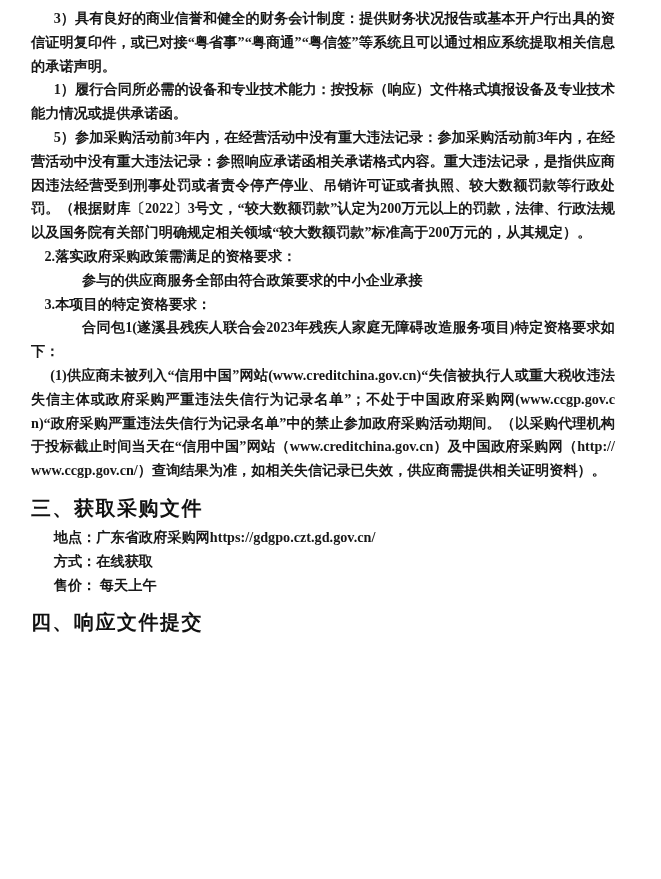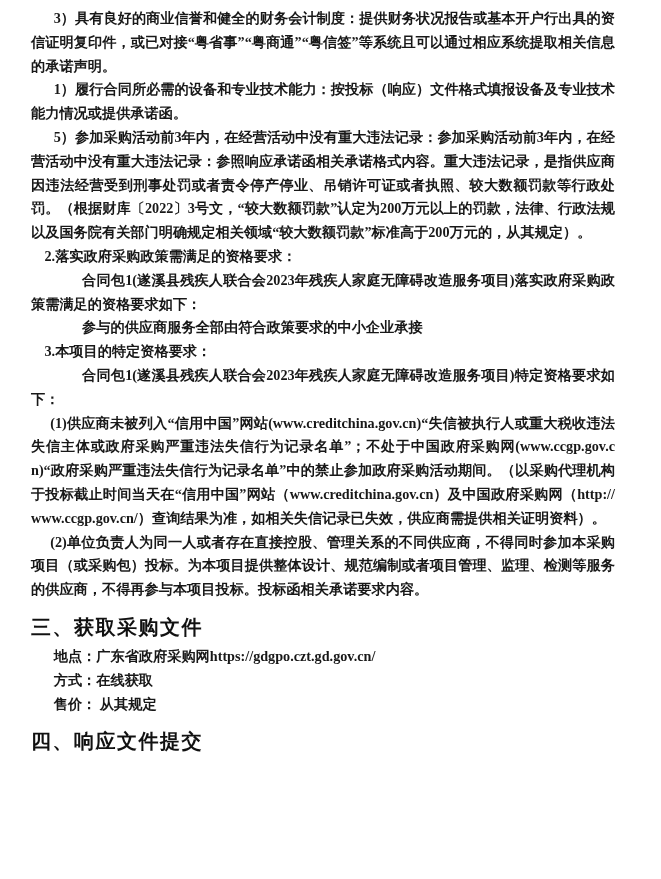--- a/index.html
+++ b/index.html
@@ -52,38 +52,36 @@
 <div class="page">
 
   <p class="para ind-std">3）具有良好的商业信誉和健全的财务会计制度：提供财务状况报告或基本开户行出具的资信证明复印件，或已对接“粤省事”“粤商通”“粤信签”等系统且可以通过相应系统提取相关信息的承诺声明。</p>
 
   <p class="para ind-std">1）履行合同所必需的设备和专业技术能力：按投标（响应）文件格式填报设备及专业技术能力情况或提供承诺函。</p>
 
   <p class="para ind-std">5）参加采购活动前3年内，在经营活动中没有重大违法记录：参加采购活动前3年内，在经营活动中没有重大违法记录：参照响应承诺函相关承诺格式内容。重大违法记录，是指供应商因违法经营受到刑事处罚或者责令停产停业、吊销许可证或者执照、较大数额罚款等行政处罚。（根据财库〔2022〕3号文，“较大数额罚款”认定为200万元以上的罚款，法律、行政法规以及国务院有关部门明确规定相关领域“较大数额罚款”标准高于200万元的，从其规定）。</p>
 
   <p class="para ind-num">2.落实政府采购政策需满足的资格要求：</p>
 
-  <p class="para ind-deep">合同包1(遂溪县残疾人联合会2023年残疾人家庭无障碍改造服务项目)落实政府采购政策需满足的资格要求如下：</p>
 
   <p class="para ind-deep">参与的供应商服务全部由符合政策要求的中小企业承接</p>
 
   <p class="para ind-num">3.本项目的特定资格要求：</p>
 
   <p class="para ind-deep">合同包1(遂溪县残疾人联合会2023年残疾人家庭无障碍改造服务项目)特定资格要求如下：</p>
 
   <p class="para ind-paren">(1)供应商未被列入“信用中国”网站(www.creditchina.gov.cn)“失信被执行人或重大税收违法失信主体或政府采购严重违法失信行为记录名单”；不处于中国政府采购网(www.ccgp.gov.cn)“政府采购严重违法失信行为记录名单”中的禁止参加政府采购活动期间。（以采购代理机构于投标截止时间当天在“信用中国”网站（www.creditchina.gov.cn）及中国政府采购网（http://www.ccgp.gov.cn/）查询结果为准，如相关失信记录已失效，供应商需提供相关证明资料）。</p>
 
-  <p class="para ind-paren">(2)单位负责人为同一人或者存在直接控股、管理关系的不同供应商，不得同时参加本采购项目（或采购包）投标。为本项目提供整体设计、规范编制或者项目管理、监理、检测等服务的供应商，不得再参与本项目投标。投标函相关承诺要求内容。</p>
 
   <h2 class="heading">三、获取采购文件</h2>
 
 
   <p class="para ind-std">地点：广东省政府采购网https://gdgpo.czt.gd.gov.cn/</p>
 
   <p class="para ind-std">方式：在线获取</p>
 
-  <p class="para ind-std">售价：  从其规定</p>
+  <p class="para ind-std">售价：  每天上午</p>
 
   <h2 class="heading">四、响应文件提交</h2>
 
 
 
 </div>
 
 </body></html>

